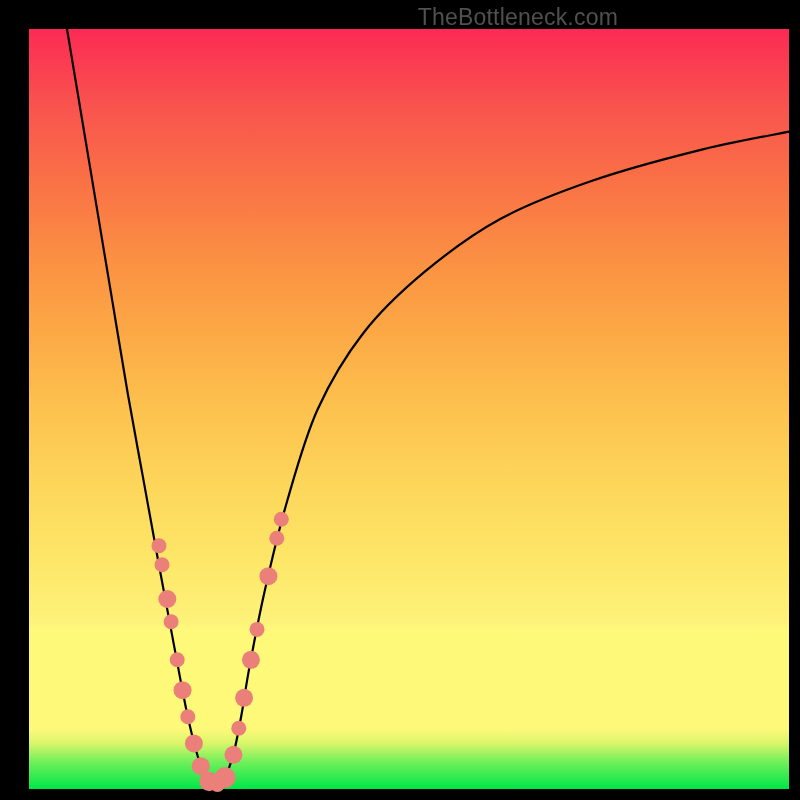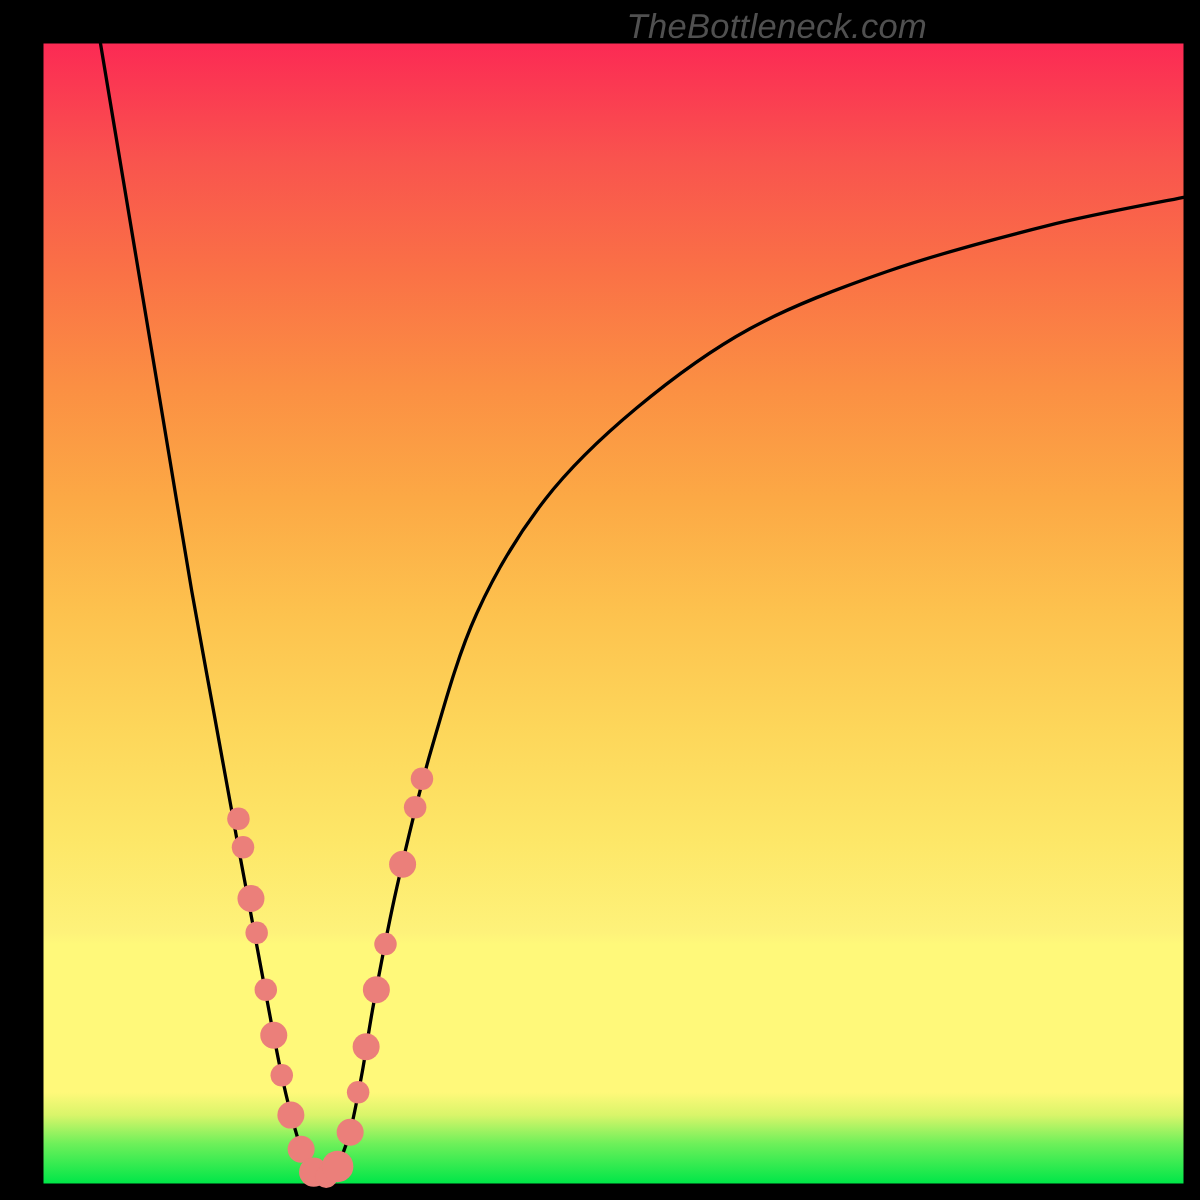--- a/index.html
+++ b/index.html
@@ -9,21 +9,20 @@
     height: 800px;
     overflow: hidden;
     background: #000;
     font-family: Arial, Helvetica, sans-serif;
   }
   .frame {
     position: relative;
     width: 632px;
     height: 800px;
     background: #000;
-    font-style: italic;
   }
   .plot-area {
     position: absolute;
     left: 29px;
     top: 29px;
     width: 760px;
     height: 760px;
     
     background: linear-gradient(
       to top,

